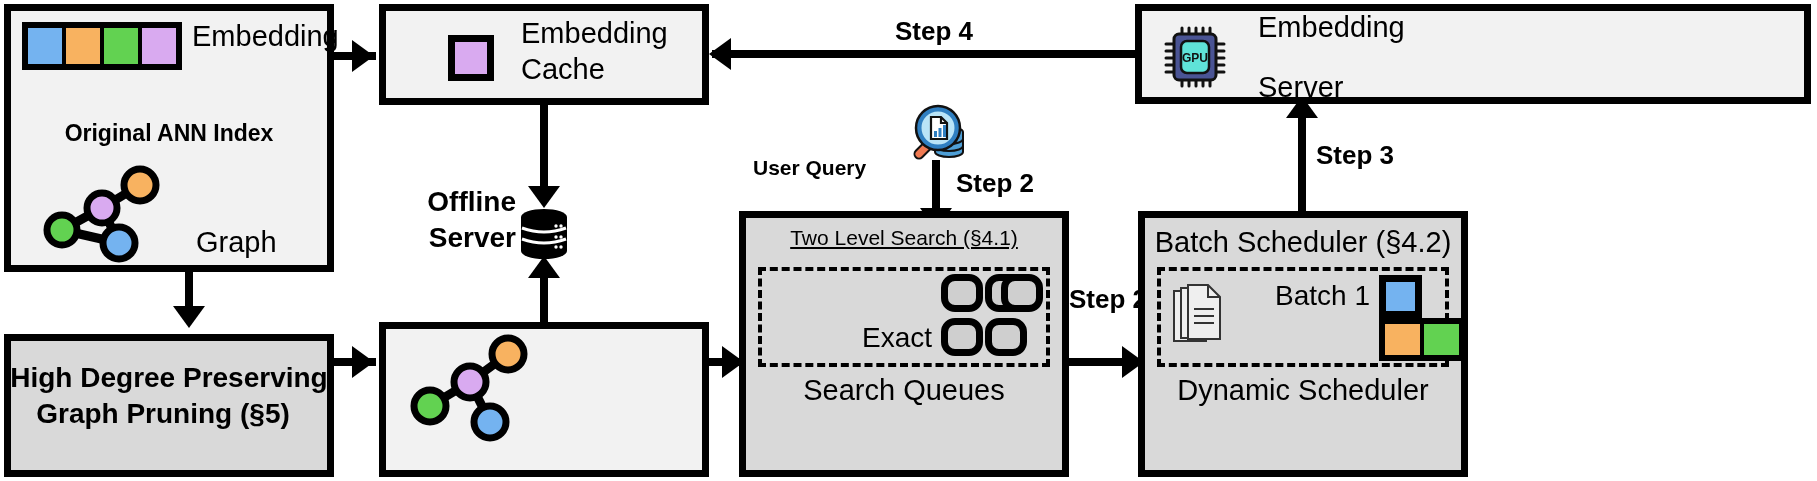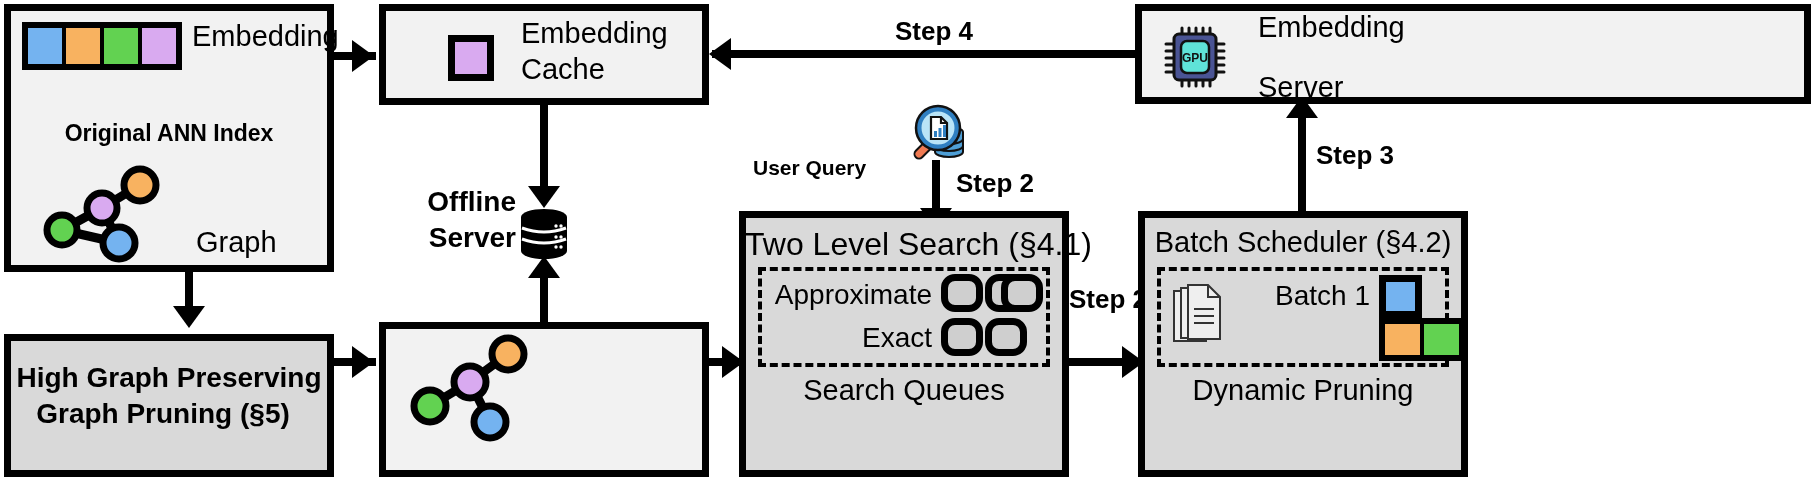--- a/index.html
+++ b/index.html
@@ -139,21 +139,21 @@
       </g>
     </svg>
   </div>
 
   <div class="lbl" style="left:196px; top:226px; font-size:29px;">Graph</div>
 
   <div class="line-v" style="left:185px; top:272px; width:8px; height:38px;"></div>
   <div class="arrow down" style="left:173px; top:306px;"></div>
 
   <div class="box shaded" style="left:4px; top:334px; width:330px; height:143px;"></div>
-  <div class="lbl bold ctr" style="left:10px; top:362px; width:318px; font-size:28px;">High Graph Preserving</div>
+  <div class="lbl bold ctr" style="left:10px; top:362px; width:318px; font-size:28px;">High Degree Preserving</div>
   <div class="lbl bold ctr" style="left:4px; top:398px; width:318px; font-size:28px;">Graph Pruning (§5)</div>
 
   <div class="line-h" style="left:334px; top:52px; width:42px; height:8px;"></div>
   <div class="arrow right" style="left:352px; top:40px;"></div>
 
   <div class="line-h" style="left:334px; top:358px; width:42px; height:8px;"></div>
   <div class="arrow right" style="left:352px; top:346px;"></div>
 
   <div class="box" style="left:379px; top:4px; width:330px; height:101px;"></div>
   <div class="single-swatch" style="left:448px; top:35px; width:46px; height:46px; background:#d9aaf0;"></div>
@@ -239,25 +239,24 @@
         <rect x="38" y="21" width="3" height="12"></rect>
       </g>
     </svg>
   </div>
 
   <div class="line-v" style="left:932px; top:160px; width:8px; height:52px;"></div>
   <div class="arrow down" style="left:920px; top:208px;"></div>
   <div class="lbl bold" style="left:956px; top:168px; font-size:26px;">Step 2</div>
 
   <div class="box shaded" style="left:739px; top:211px; width:330px; height:266px;"></div>
-  <div class="lbl ctr" style="left:745px; top:226px; width:318px; font-size:32px;">Two Level Search (§4.1)</div>
+  <div class="lbl ctr" style="left:745px; top:226px; width:318px; font-size:21px;text-decoration:underline;">Two Level Search (§4.1)</div>
 
   <div class="dashed" style="left:758px; top:267px; width:292px; height:100px;"></div>
 
-  <div class="lbl rt" style="left:762px; top:279px; width:170px; font-size:28px;">Approximate</div>
   <div class="slot" style="left:941px; top:274px; width:42px; height:38px;"></div>
   <div class="slot" style="left:985px; top:274px; width:42px; height:38px;"></div>
   <div class="slot" style="left:1001px; top:274px; width:42px; height:38px;"></div>
 
   <div class="lbl rt" style="left:762px; top:322px; width:170px; font-size:28px;">Exact</div>
   <div class="slot" style="left:941px; top:318px; width:42px; height:38px;"></div>
   <div class="slot" style="left:985px; top:318px; width:42px; height:38px;"></div>
 
   <div class="lbl ctr" style="left:745px; top:374px; width:318px; font-size:29px;">Search Queues</div>
 
@@ -287,21 +286,21 @@
   </div>
 
   <div class="lbl rt" style="left:1240px; top:280px; width:130px; font-size:28px;text-align:right;">Batch 1</div>
   <div class="single-swatch" style="left:1379px; top:275px; width:43px; height:43px; background:#74b3f0;"></div>
 
   <div class="swatch-strip" style="left:1379px; top:318px; width:86px; height:43px;">
     <div class="swatch" style="background:#f8b260"></div>
     <div class="swatch" style="background:#62d251"></div>
   </div>
 
-  <div class="lbl ctr" style="left:1144px; top:374px; width:318px; font-size:29px;">Dynamic Pruning</div>
+  <div class="lbl ctr" style="left:1144px; top:374px; width:318px; font-size:29px;">Dynamic Scheduler</div>
 
   <div class="line-v" style="left:1298px; top:115px; width:8px; height:96px;"></div>
   <div class="arrow up" style="left:1286px; top:96px;"></div>
   <div class="lbl bold" style="left:1316px; top:140px; font-size:26px;">Step 3</div>
 
   <div class="box" style="left:1135px; top:4px; width:676px; height:100px;"></div>
 
   <div class="svg-holder" style="left:1164px; top:26px;">
     <svg width="62" height="62" viewBox="0 0 62 62">
       <g stroke="#111" stroke-width="3" stroke-linecap="round">

